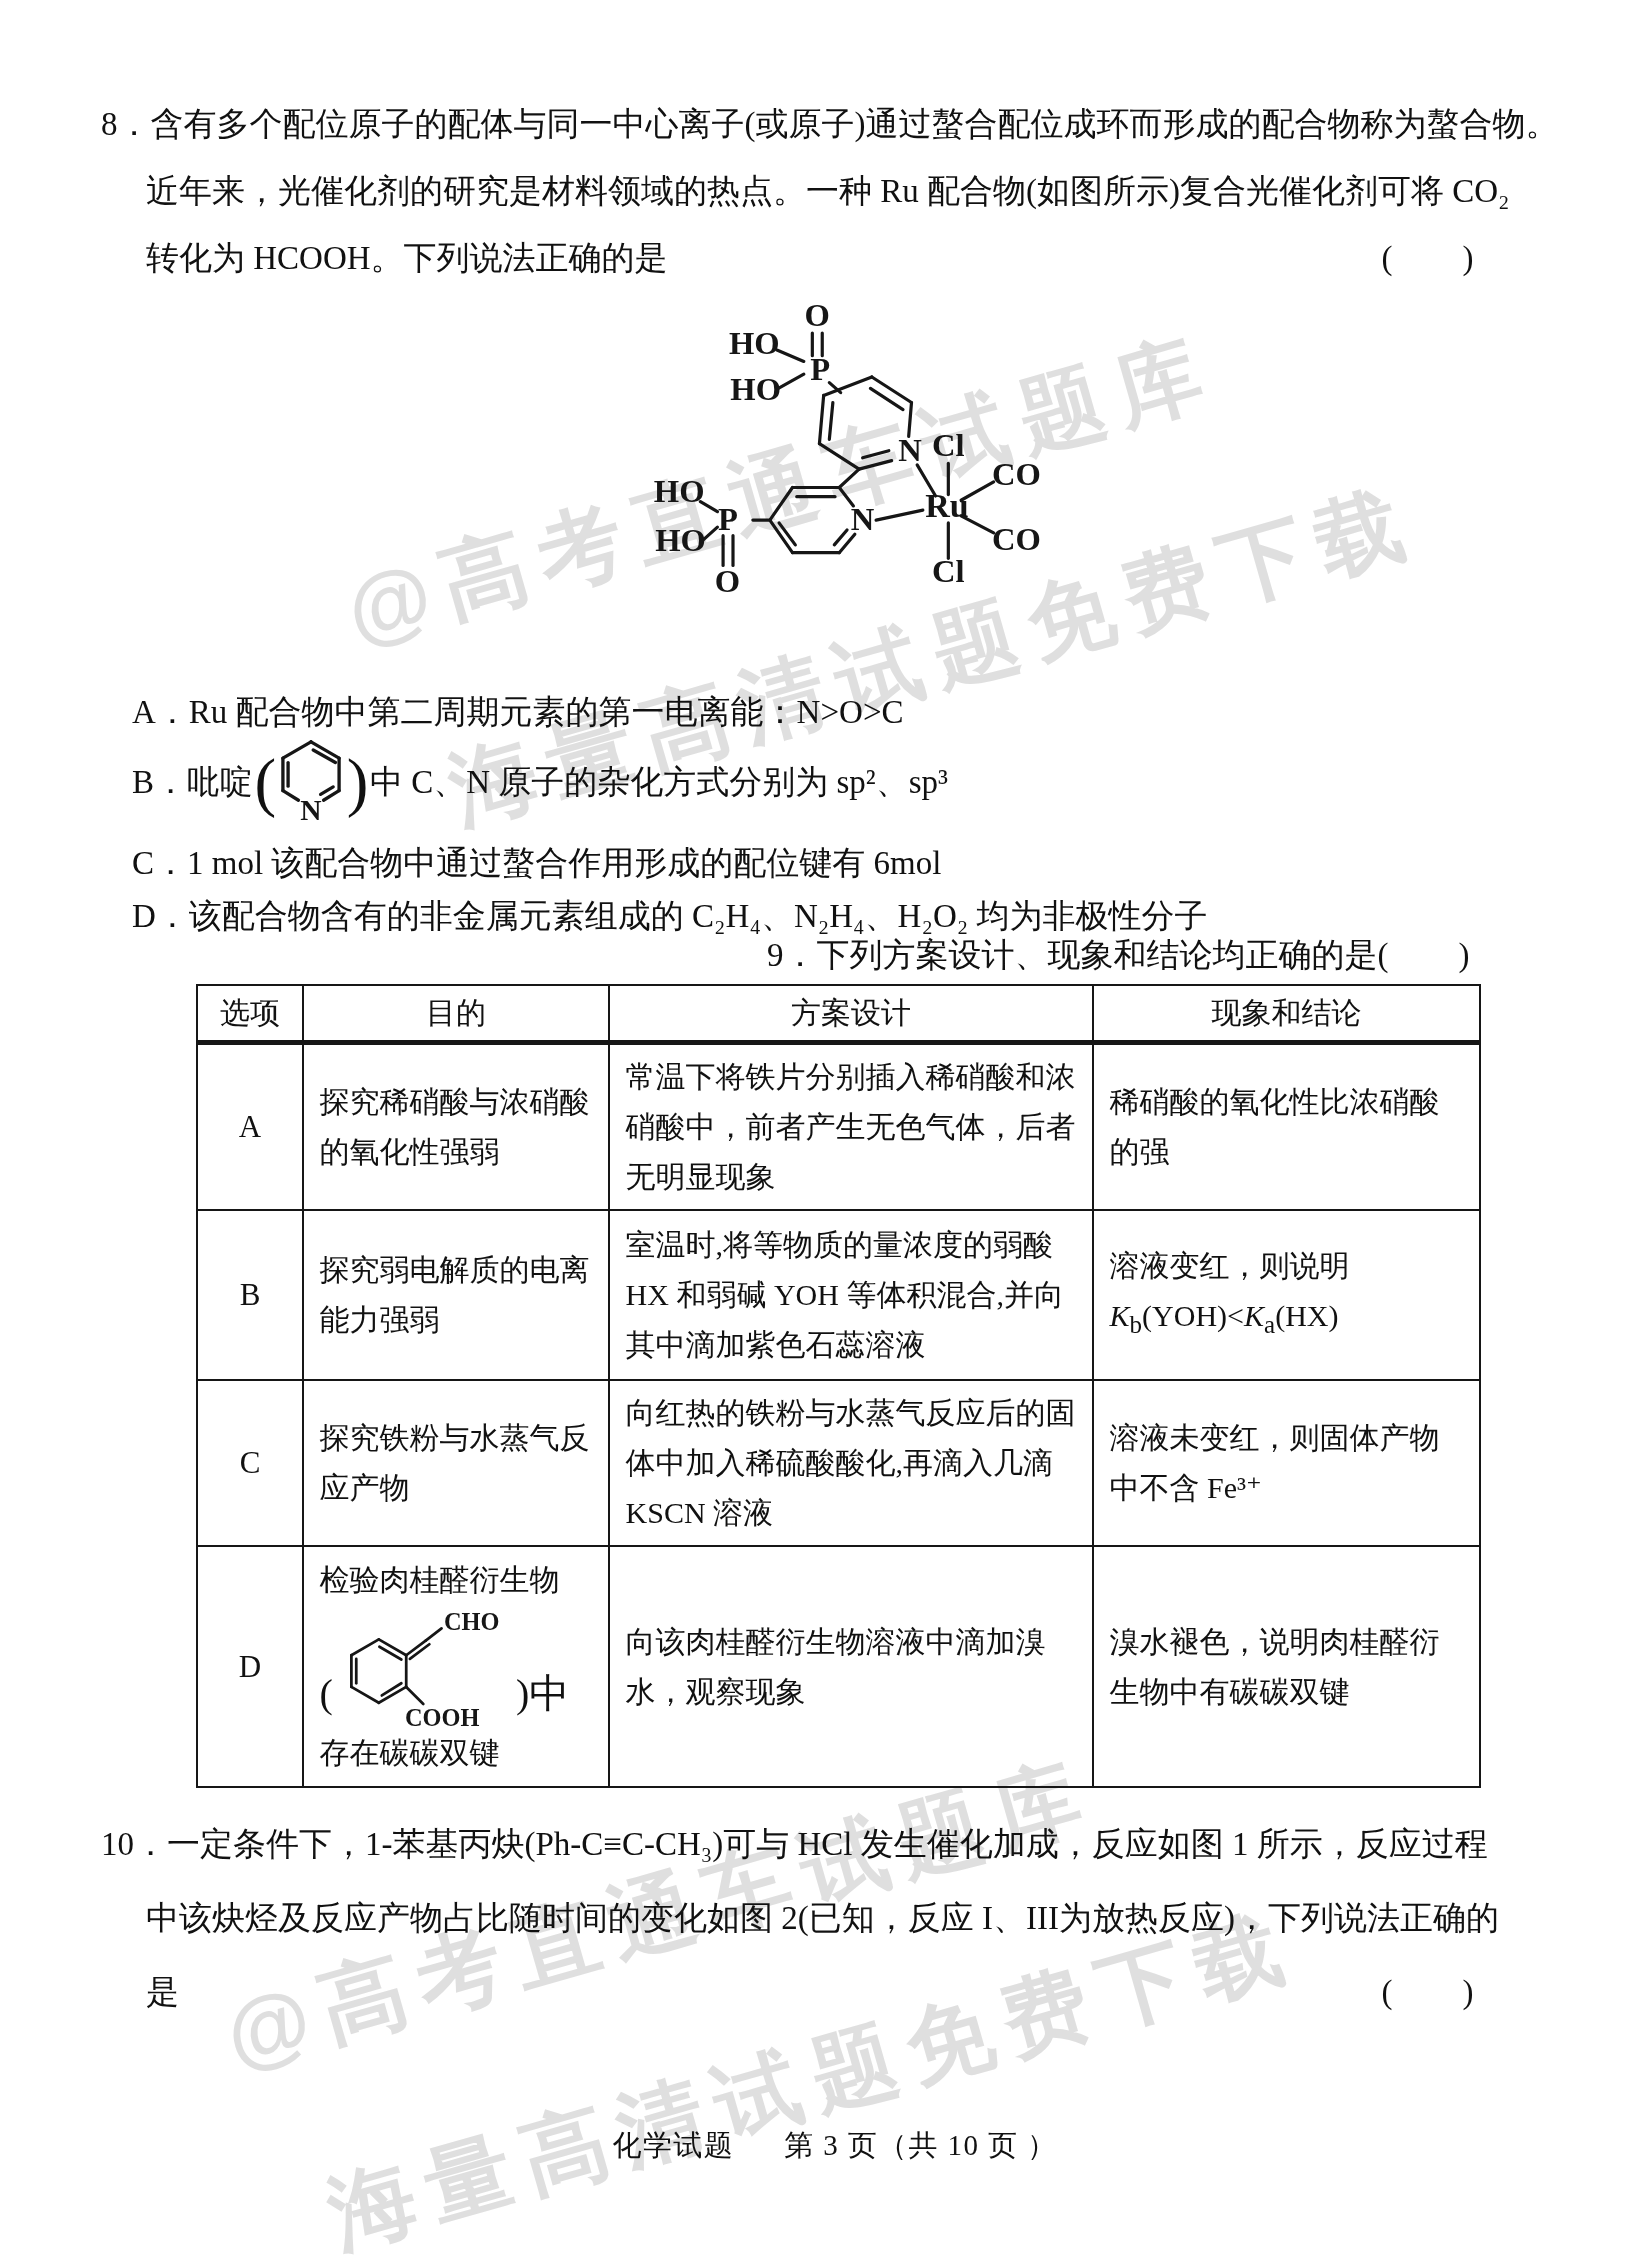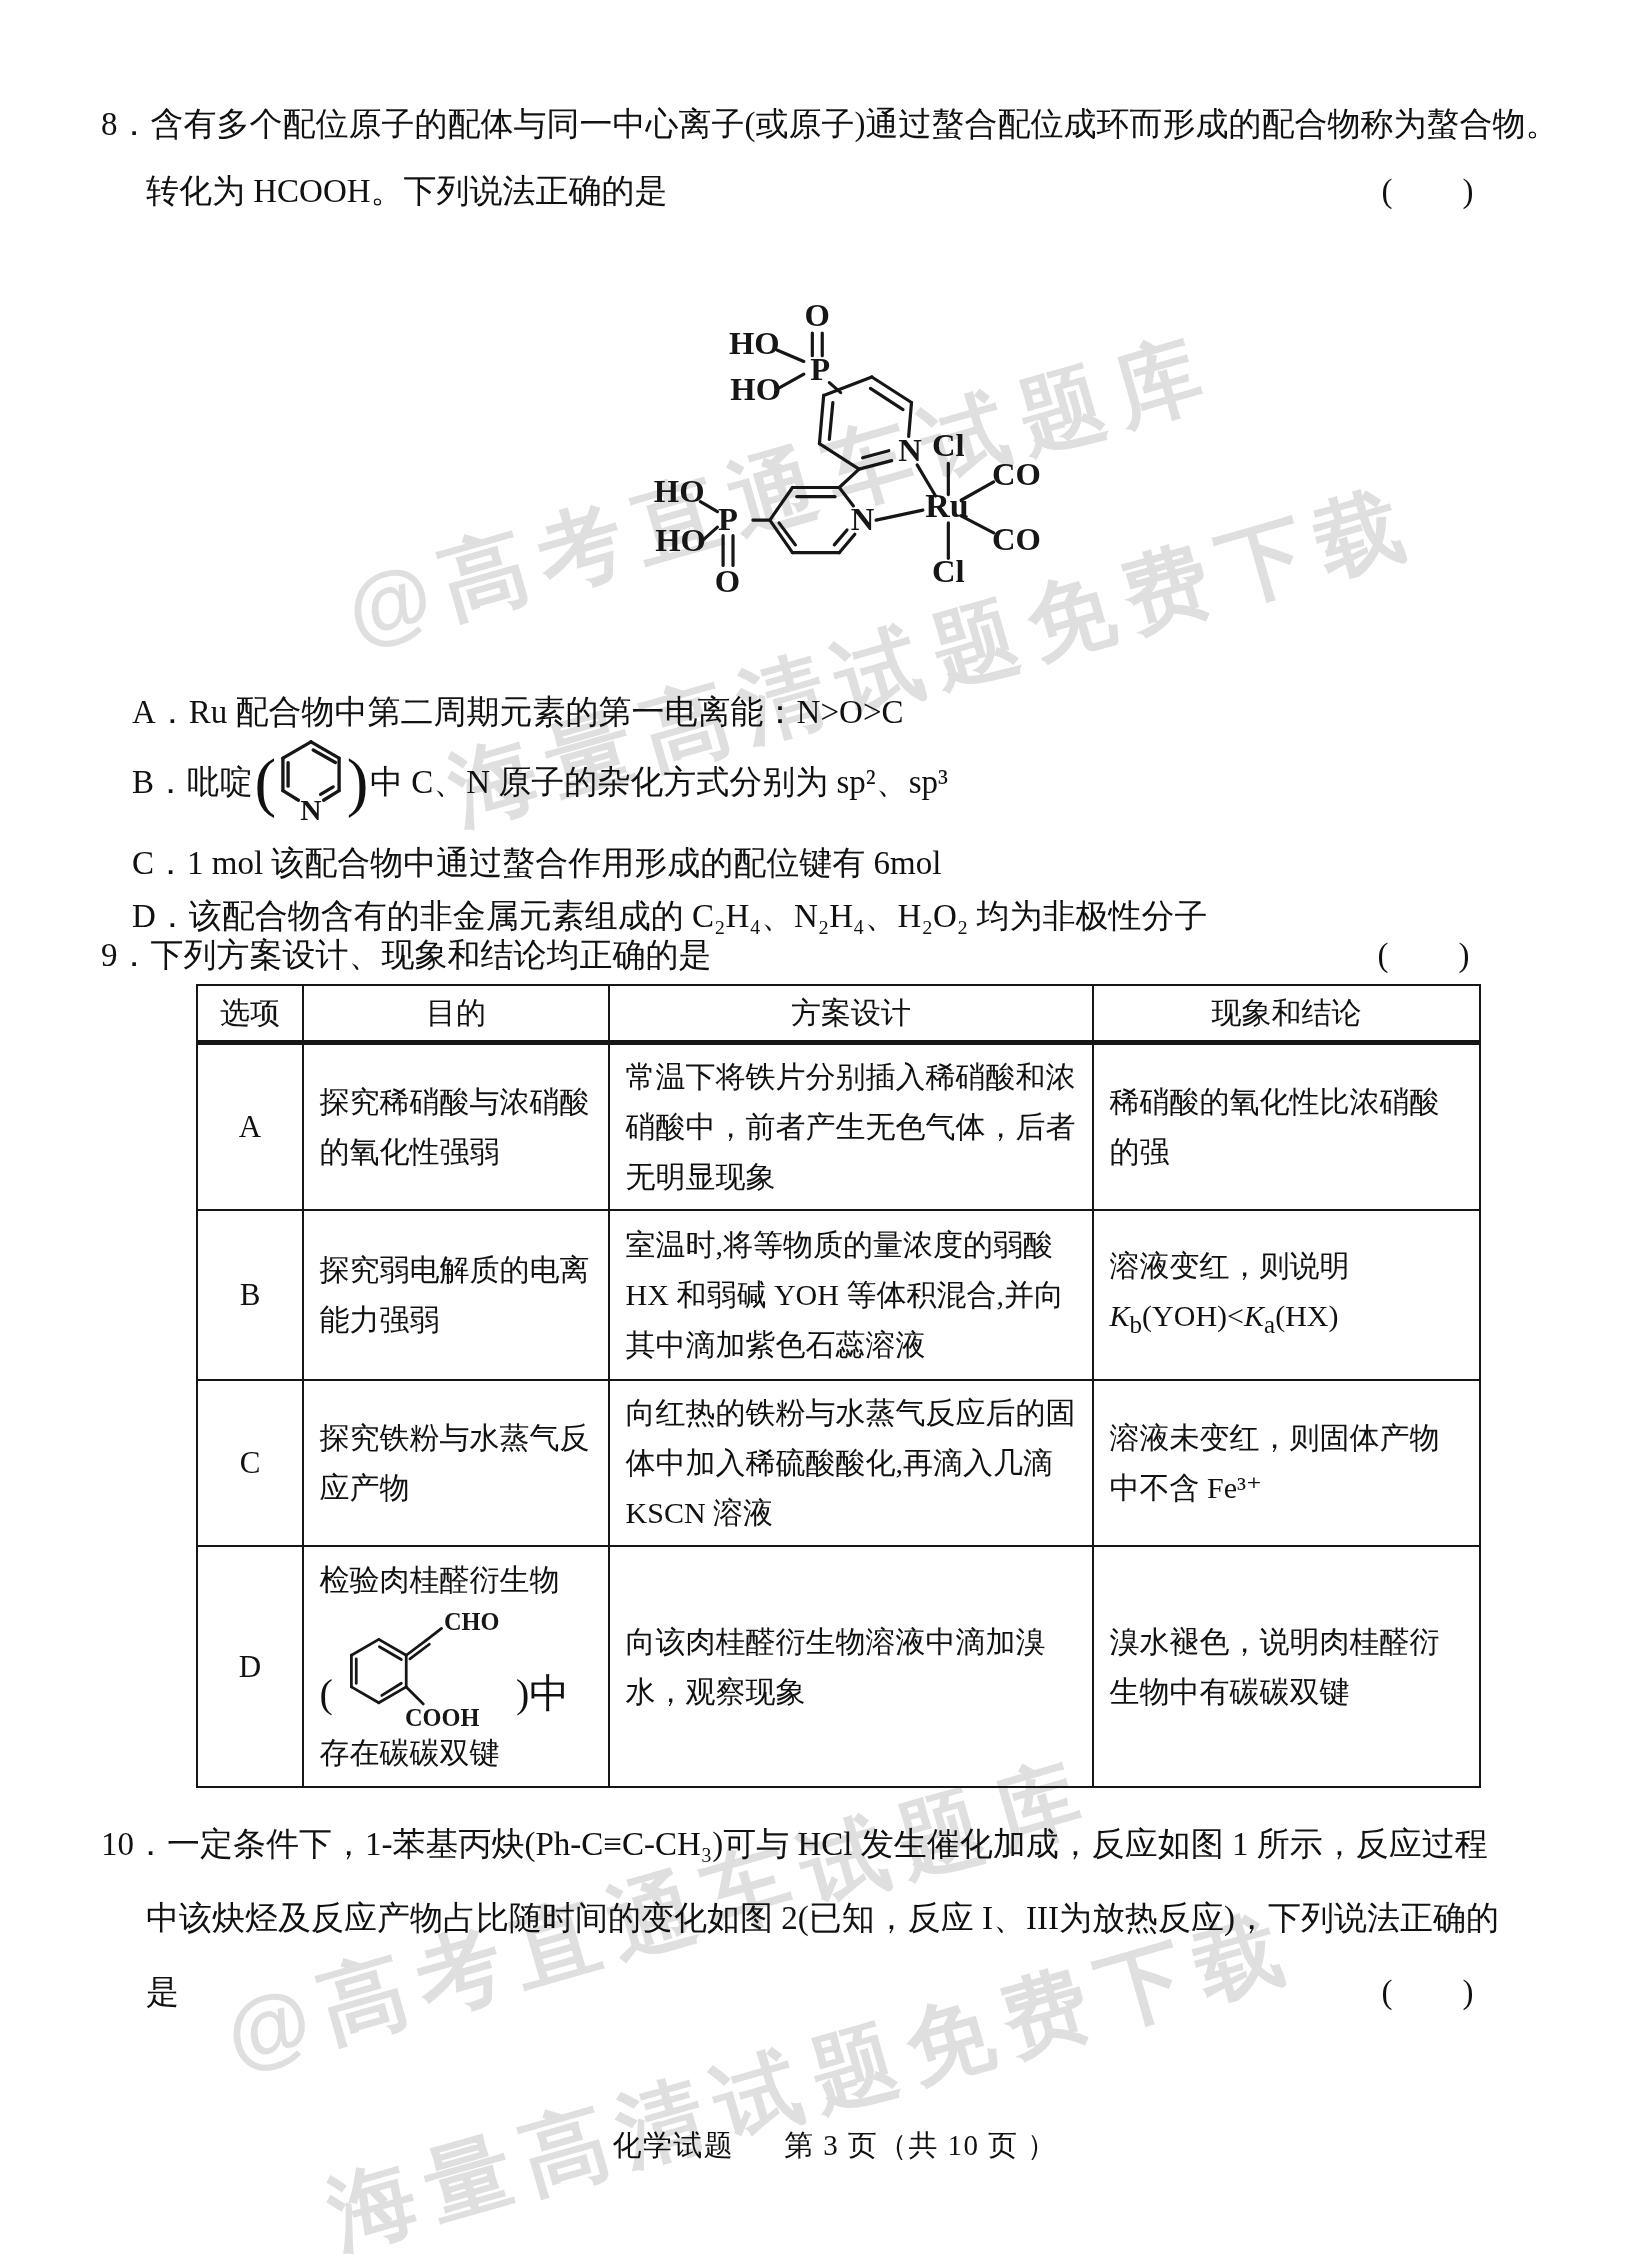--- a/index.html
+++ b/index.html
@@ -33,21 +33,21 @@
   .flexline{display:flex;justify-content:space-between;align-items:baseline;}
   .bracket{letter-spacing:1.4px;}
   .figure{position:absolute;left:648px;top:289px;}
   .opt{position:absolute;left:132px;font-size:33px;white-space:nowrap;}
   .opt-a{top:690px;}
   .opt-b{top:729px;display:flex;align-items:center;height:106px;}
   .opt-c{top:841px;}
   .opt-d{top:894px;}
   .bigparen{font-size:65px;font-weight:400;line-height:1;margin:0 1.4px;}
   .opt-b .seg{white-space:nowrap;}
-  .q9line{position:absolute;left:101px;top:933px;width:1370px;font-size:33px;display:flex;justify-content:space-between;align-items:baseline;}
+  .q9line{position:absolute;left:101px;top:933px;width:1370px;font-size:33px;display:flex;justify-content:flex-end;align-items:baseline;}
   .q10{position:absolute;left:101px;top:1807px;width:1374px;font-size:33px;line-height:74px;}
   .q10 .indent{padding-left:45px;}
   
   table.exp{
     position:absolute;left:196px;top:984px;
     width:1283px;border-collapse:collapse;table-layout:fixed;
     font-size:30px;line-height:50px;
   }
   table.exp td{border:2.8px solid #161616;padding:7px 15.6px;vertical-align:middle;}
   table.exp tr.hdr td{text-align:center;border-bottom-width:5px;padding:2px 7px;}
@@ -69,20 +69,21 @@
     <div class="wm-l1">@高考直通车试题库</div>
     <div class="wm-l2">海量高清试题免费下载</div>
   </div>
   <div class="wm" style="left:212px;top:1983px;">
     <div class="wm-l1">@高考直通车试题库</div>
     <div class="wm-l2">海量高清试题免费下载</div>
   </div>
 
   <div class="q8">
     <div class="qline"><span>8．</span><span>含有多个配位原子的配体与同一中心离子(或原子)通过螯合配位成环而形成的配合物称为螯合物。</span></div>
+    <div class="qline indent">近年来，光催化剂的研究是材料领域的热点。一种 Ru 配合物(如图所示)复合光催化剂可将 CO₂</div>
     <div class="flexline indent">
       <span>转化为 HCOOH。下列说法正确的是</span>
       <span class="bracket">(　　)</span>
     </div>
   </div>
 
   <div class="figure">
     <svg width="425" height="312" viewBox="0 0 600 440">
 
       <text x="239" y="52" font-size="46" text-anchor="middle">O</text>

